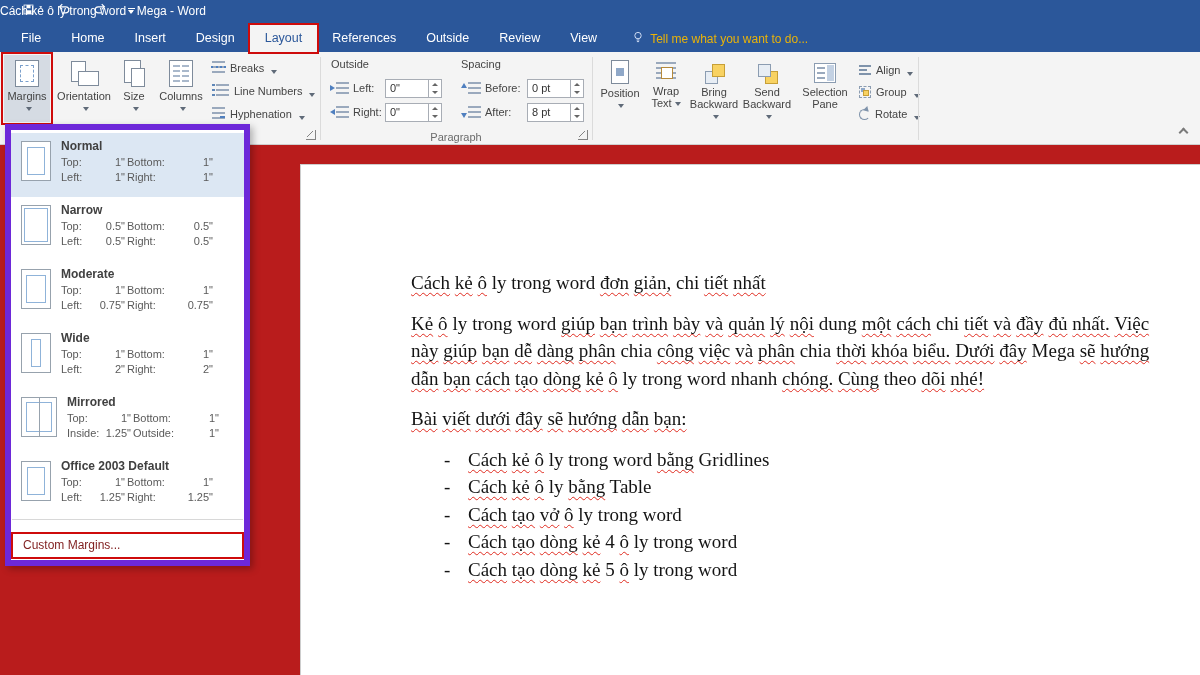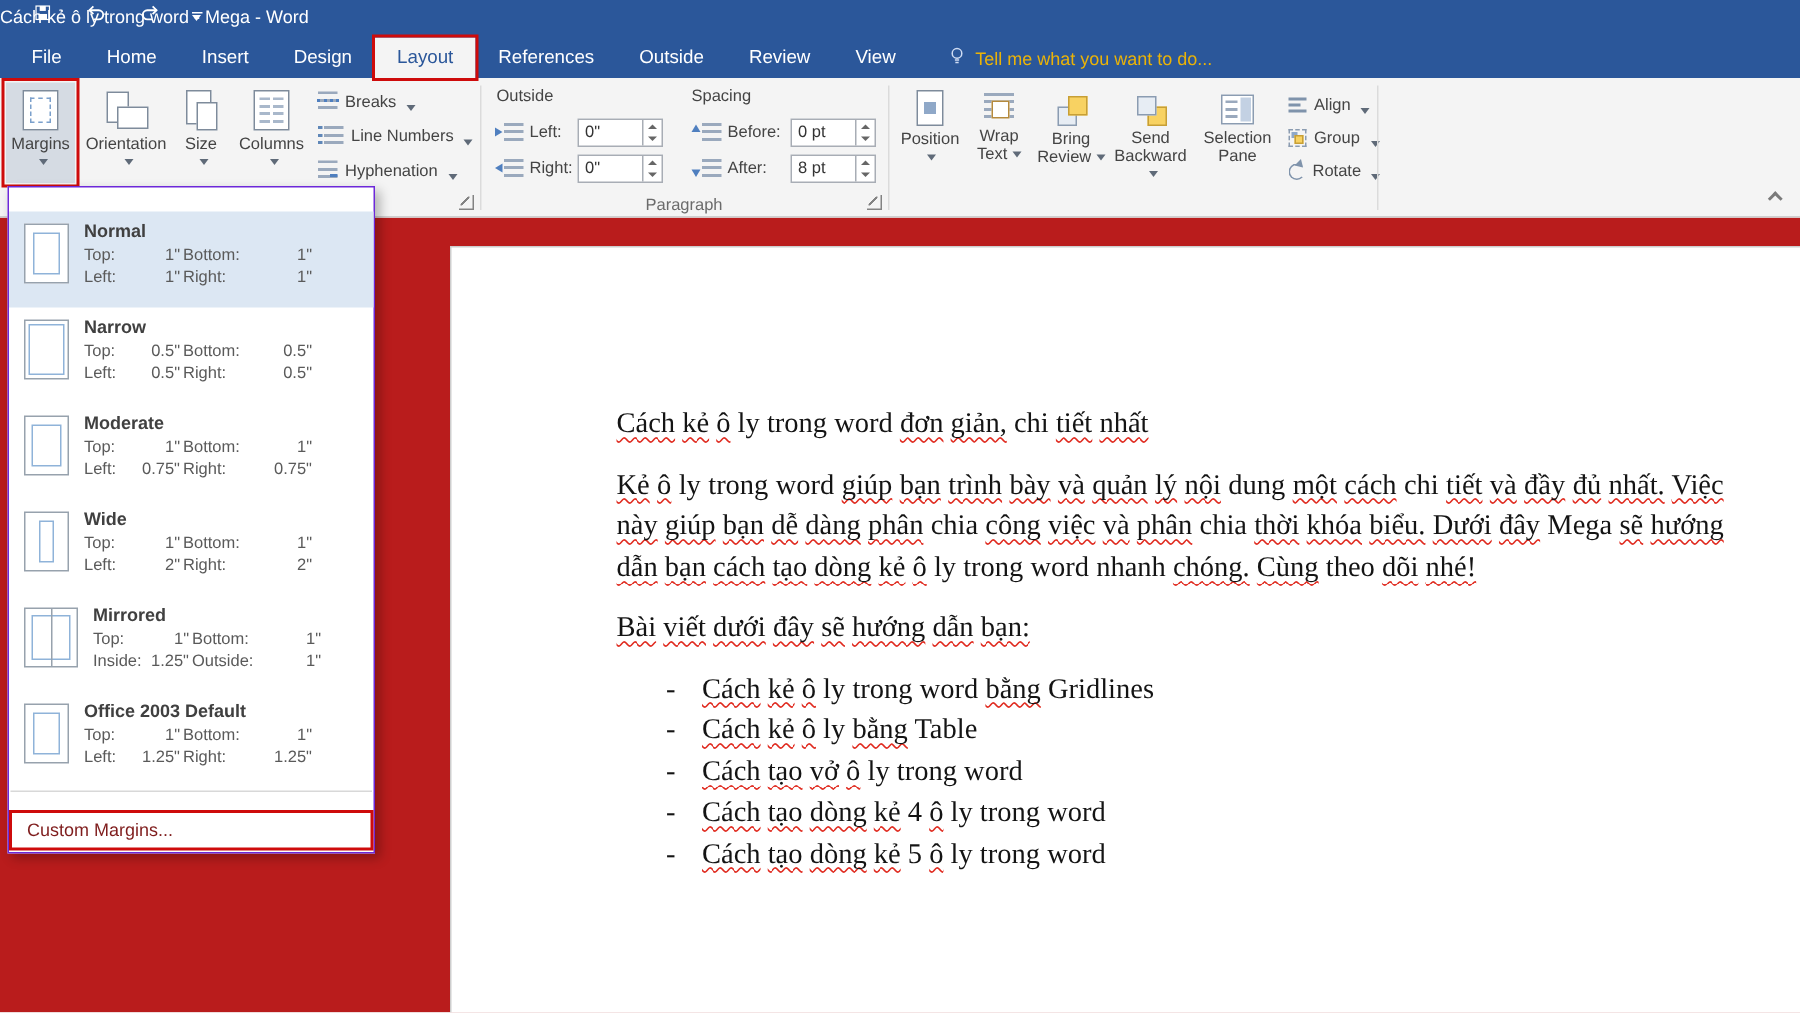--- a/index.html
+++ b/index.html
@@ -80,21 +80,21 @@
   .ic-selpane::before{content:"";position:absolute;right:1px;top:1px;bottom:1px;width:7px;background:#c3d1e3}
   .ic-selpane::after{content:"";position:absolute;left:2px;top:3px;bottom:3px;width:8px;background:repeating-linear-gradient(to bottom,#9aa9bd 0 2px,transparent 2px 5px)}
   .ic-align{width:12px;height:12px;background-image:linear-gradient(#7f93ab,#7f93ab),linear-gradient(#7f93ab,#7f93ab),linear-gradient(#7f93ab,#7f93ab);background-size:12px 2px,8px 2px,12px 2px;background-position:0 1px,0 5px,0 9px;background-repeat:no-repeat;flex:none}
   .ic-group{width:12px;height:12px;border:1px dashed #8b9cb1;position:relative;flex:none}
   .ic-group::before{content:"";position:absolute;left:1px;top:1px;width:4px;height:4px;background:#8fa8c8}
   .ic-group::after{content:"";position:absolute;right:1px;bottom:1px;width:4px;height:4px;background:#f8d262;border:1px solid #c79f36}
   .ic-rotate{width:11px;height:11px;border:1.5px solid #7f93ab;border-radius:50%;border-right-color:transparent;position:relative;flex:none}
   .ic-rotate::after{content:"";position:absolute;right:-3px;top:-2px;width:0;height:0;border:3px solid transparent;border-left:5px solid #7f93ab;transform:rotate(45deg)}
 
   
-  .mmenu{position:absolute;left:5px;top:124px;width:245px;background:#fff;border:1px solid #6d28d9;box-shadow:3px 3px 7px rgba(0,0,0,.28);z-index:60;padding-top:16px}
+  .mmenu{position:absolute;left:5px;top:124px;width:245px;background:#fff;border:6px solid #6d28d9;box-shadow:3px 3px 7px rgba(0,0,0,.28);z-index:60;padding-top:3px}
   .mm-item{display:flex;gap:10px;padding:6px 8px 5px 10px;height:64px;align-items:flex-start}
   .mm-item.sel{background:#dce7f3}
   .mi-page{width:30px;height:40px;background:#fff;border:1px solid #97a2ad;position:relative;flex:none;margin-top:2px}
   .mi-page::before{content:"";position:absolute;border:1px solid #8fb3d9}
   .v-normal::before{inset:5px}
   .v-narrow::before{inset:2px}
   .v-moderate::before{inset:5px 4px}
   .v-wide::before{inset:5px 9px}
   .v-2003::before{inset:5px}
   .v-mirror{width:36px}
@@ -264,21 +264,21 @@
     <div class="bigbtn" style="left:598px;width:44px">
       <span class="ic-pos"></span>
       <span class="lblwrap"><span>Position</span><br><span class="tri-d"></span></span>
     </div>
     <div class="bigbtn" style="left:644px;width:44px">
       <span class="ic-wrap"></span>
       <span class="lblwrap"><span>Wrap Text</span><span class="tri-d"></span></span>
     </div>
     <div class="bigbtn" style="left:690px;width:48px">
       <span class="ic-bringf"></span>
-      <span class="lblwrap"><span>Bring Review</span><span class="tri-d"></span></span>
+      <span class="lblwrap"><span>Bring Backward</span><span class="tri-d"></span></span>
     </div>
     <div class="bigbtn" style="left:740px;width:54px">
       <span class="ic-sendb"></span>
       <span class="lblwrap"><span>Send Backward</span><span class="tri-d"></span></span>
     </div>
     <div class="bigbtn" style="left:798px;width:54px">
       <span class="ic-selpane"></span>
       <span class="lblwrap"><span>Selection Pane</span></span>
     </div>
     <div class="smallbtn" style="left:856px;top:4px">

